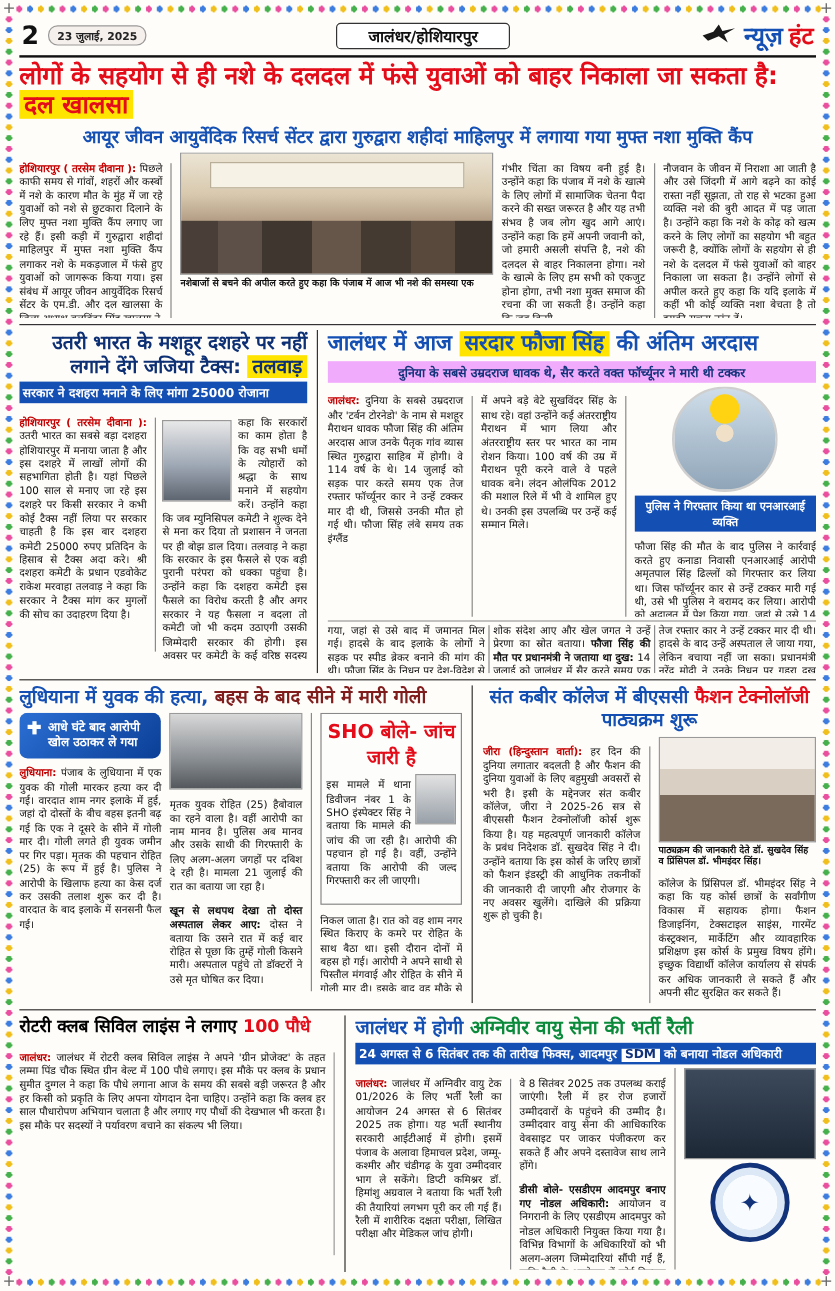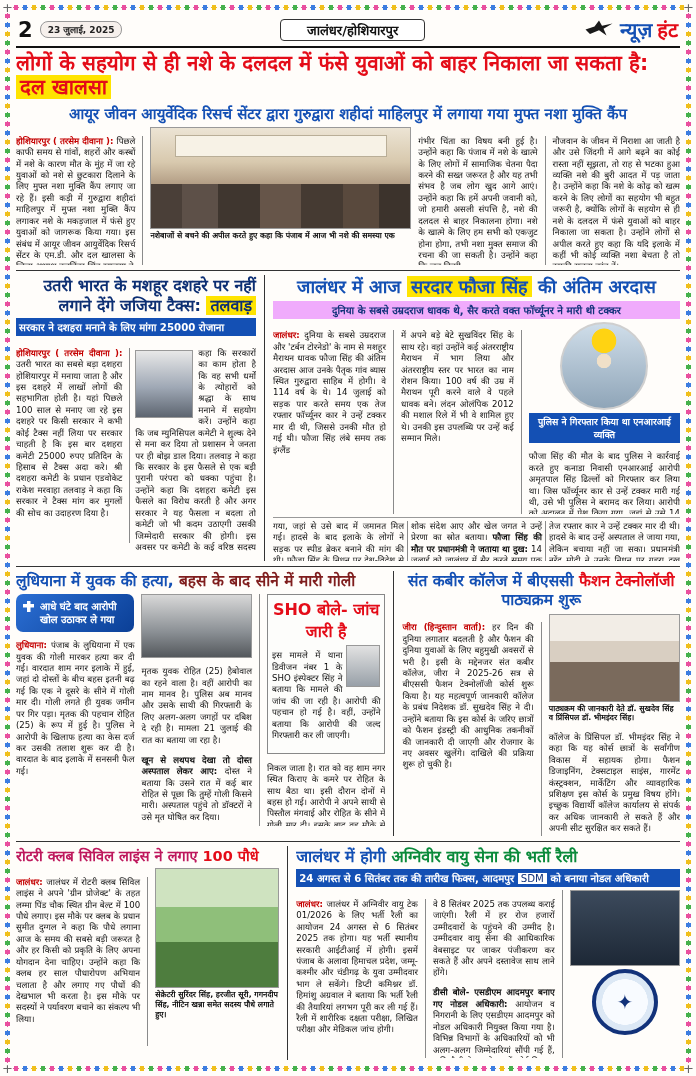--- a/index.html
+++ b/index.html
@@ -57,21 +57,21 @@
   .ph-camp::after{content:"";position:absolute;bottom:0;left:0;right:0;height:44%;
     background:linear-gradient(90deg,#4a3f38 0 12%,#5d5048 12% 26%,#3f362f 26% 42%,#665549 42% 58%,#453a32 58% 74%,#59493d 74% 88%,#3c332c 88% 100%);}
 
   
   .row-mid{display:flex;gap:8px;height:302px;overflow:hidden;}
   .a2{width:37.5%;border-right:1.6px solid #333;padding-right:8px;box-sizing:border-box;}
   .a2-h{font-size:16px;font-weight:800;color:#0d2f73;line-height:1.22;margin:1px 0;text-align:right;}
   .a2-cols{display:flex;gap:5px;height:212px;overflow:hidden;margin-top:2px;}
   .ph-portrait{float:left;width:56px;height:66px;margin:2px 5px 2px 0;background:linear-gradient(180deg,#e8e8e8,#9fa8b5 55%,#5d6570);}
   .a3{flex:1;overflow:hidden;}
-  .a3-h{font-size:18px;font-weight:800;color:#1450b4;text-align:center;line-height:1.2;margin:1px 0;}
+  .a3-h{font-size:18px;font-weight:800;color:#1450b4;text-align:left;line-height:1.2;margin:1px 0;}
   .a3-grid{display:grid;grid-template-columns:1fr 1fr 1.25fr;gap:7px;height:192px;overflow:hidden;}
   .ph-fauja{width:84px;height:84px;border-radius:50%;margin:0 auto 3px;border:2px solid #cfcfcf;
     background:radial-gradient(circle at 50% 20%,#ffd312 0 15%,rgba(0,0,0,0) 16%),
                radial-gradient(circle at 50% 44%,#f0e0c8 0 11%,rgba(0,0,0,0) 12%),
                linear-gradient(180deg,#cfdde9,#8fa5b8);}
   .a3-boxtitle{background:#1450b4;color:#fff;font-size:9.3px;font-weight:bold;text-align:center;padding:2px;margin:2px 0;}
   .a3-tail{margin-top:3px;border-top:1px solid #999;padding-top:3px;columns:3;column-gap:7px;column-rule:1px solid #8a8a8a;height:56px;overflow:hidden;}
 
   
   .row-mid2{display:flex;gap:8px;height:280px;overflow:hidden;}
@@ -90,28 +90,28 @@
   .a5{flex:1;overflow:hidden;}
   .a5-h{font-size:15.5px;font-weight:800;text-align:center;line-height:1.25;margin:1px 0 3px;}
   .a5-h .p1,.a5-h .p3{color:#1450b4}.a5-h .p2{color:#e40c18}
   .a5-cols{display:flex;gap:7px;height:232px;overflow:hidden;}
   .ph-college{height:86px;background:linear-gradient(180deg,#f2ede6 0 30%,#d9cfc2 30% 55%,#7a6a5c 55% 100%);}
 
   
   .row-bot{display:flex;gap:8px;height:226px;overflow:hidden;}
   .a6{width:41%;border-right:1.6px solid #333;padding-right:8px;box-sizing:border-box;}
   .a6-h{font-size:14.5px;font-weight:800;line-height:1.25;margin:1px 0 3px;}
-  .a6-h .p1{color:#be185d}.a6-h .p2{color:#e40c18}
+  .a6-h .p1{color:#000000}.a6-h .p2{color:#e40c18}
   .a6-cols{display:flex;gap:7px;height:186px;overflow:hidden;}
   .ph-rotary{height:118px;background:linear-gradient(180deg,#cfe3c0 0 32%,#8fbf7a 32% 62%,#4e7d3e 62% 100%);}
   .a7{flex:1;overflow:hidden;}
   .a7-h{font-size:16px;font-weight:800;line-height:1.2;margin:1px 0;}
   .a7-h .p1{color:#1450b4}.a7-h .p2{color:#0a8a3a}
   .a7-grid{display:grid;grid-template-columns:1fr 1fr 0.85fr;gap:7px;height:168px;overflow:hidden;margin-top:2px;}
-  .hlbar{background:#ffffff;color:#12327a;padding:0 3px;font-weight:400;}
+  .hlbar{background:#ffffff;color:#12327a;padding:0 3px;font-weight:700;}
   .iaf{width:58px;height:58px;border-radius:50%;margin:2px auto 4px;border:4px solid #12327a;
        background:radial-gradient(circle,#f8fbff 55%,#dce8f5 56% 100%);display:flex;align-items:center;justify-content:center;}
   .iaf::after{content:"✦";color:#12327a;font-size:20px;}
   .ph-soldier{height:74px;background:linear-gradient(180deg,#3c4a5c,#1d2836);margin-bottom:3px;}
 </style>
 </head>
 <body>
 
 <div class="page">
   <div class="deco-h deco-top"></div>
@@ -227,24 +227,20 @@
       </section>
     </div>
 
     <hr class="sep">
 
     <div class="row-bot">
       <section class="a6">
         <h2 class="a6-h"><span class="p1">रोटरी क्लब सिविल लाइंस ने लगाए </span><span class="p2">100 पौधे</span></h2>
         <div class="a6-cols">
           <p class="bt cline" style="flex:1"><span class="byline">जालंधर: </span><span>जालंधर में रोटरी क्लब सिविल लाइंस ने अपने 'ग्रीन प्रोजेक्ट' के तहत लम्मा पिंड चौक स्थित ग्रीन बेल्ट में 100 पौधे लगाए। इस मौके पर क्लब के प्रधान सुमीत दुग्गल ने कहा कि पौधे लगाना आज के समय की सबसे बड़ी जरूरत है और हर किसी को प्रकृति के लिए अपना योगदान देना चाहिए। उन्होंने कहा कि क्लब हर साल पौधारोपण अभियान चलाता है और लगाए गए पौधों की देखभाल भी करता है। इस मौके पर सदस्यों ने पर्यावरण बचाने का संकल्प भी लिया।</span></p>
-          <div style="flex:1">
-            <div class="ph ph-rotary"></div>
-            <p class="cap">सेक्रेटरी सुरिंदर सिंह, हरजीत सूरी, गगनदीप सिंह, नीटिन खन्ना समेत सदस्य पौधे लगाते हुए।</p>
-          </div>
         </div>
       </section>
 
       <section class="a7">
         <h2 class="a7-h"><span class="p1">जालंधर में होगी </span><span class="p2">अग्निवीर वायु सेना की भर्ती रैली</span></h2>
         <div class="bluebar"><span>24 अगस्त से 6 सितंबर तक की तारीख फिक्स, आदमपुर </span><span class="hlbar">SDM</span><span> को बनाया नोडल अधिकारी</span></div>
         <div class="a7-grid">
           <p class="bt cline"><span class="byline">जालंधर: </span><span>जालंधर में अग्निवीर वायु टेक 01/2026 के लिए भर्ती रैली का आयोजन 24 अगस्त से 6 सितंबर 2025 तक होगा। यह भर्ती स्थानीय सरकारी आईटीआई में होगी। इसमें पंजाब के अलावा हिमाचल प्रदेश, जम्मू-कश्मीर और चंडीगढ़ के युवा उम्मीदवार भाग ले सकेंगे। डिप्टी कमिश्नर डॉ. हिमांशु अग्रवाल ने बताया कि भर्ती रैली की तैयारियां लगभग पूरी कर ली गई हैं। रैली में शारीरिक दक्षता परीक्षा, लिखित परीक्षा और मेडिकल जांच होगी।</span></p>
           <div class="cline">
             <p class="bt">वे 8 सितंबर 2025 तक उपलब्ध कराई जाएंगी। रैली में हर रोज हजारों उम्मीदवारों के पहुंचने की उम्मीद है। उम्मीदवार वायु सेना की आधिकारिक वेबसाइट पर जाकर पंजीकरण कर सकते हैं और अपने दस्तावेज साथ लाने होंगे।</p>

